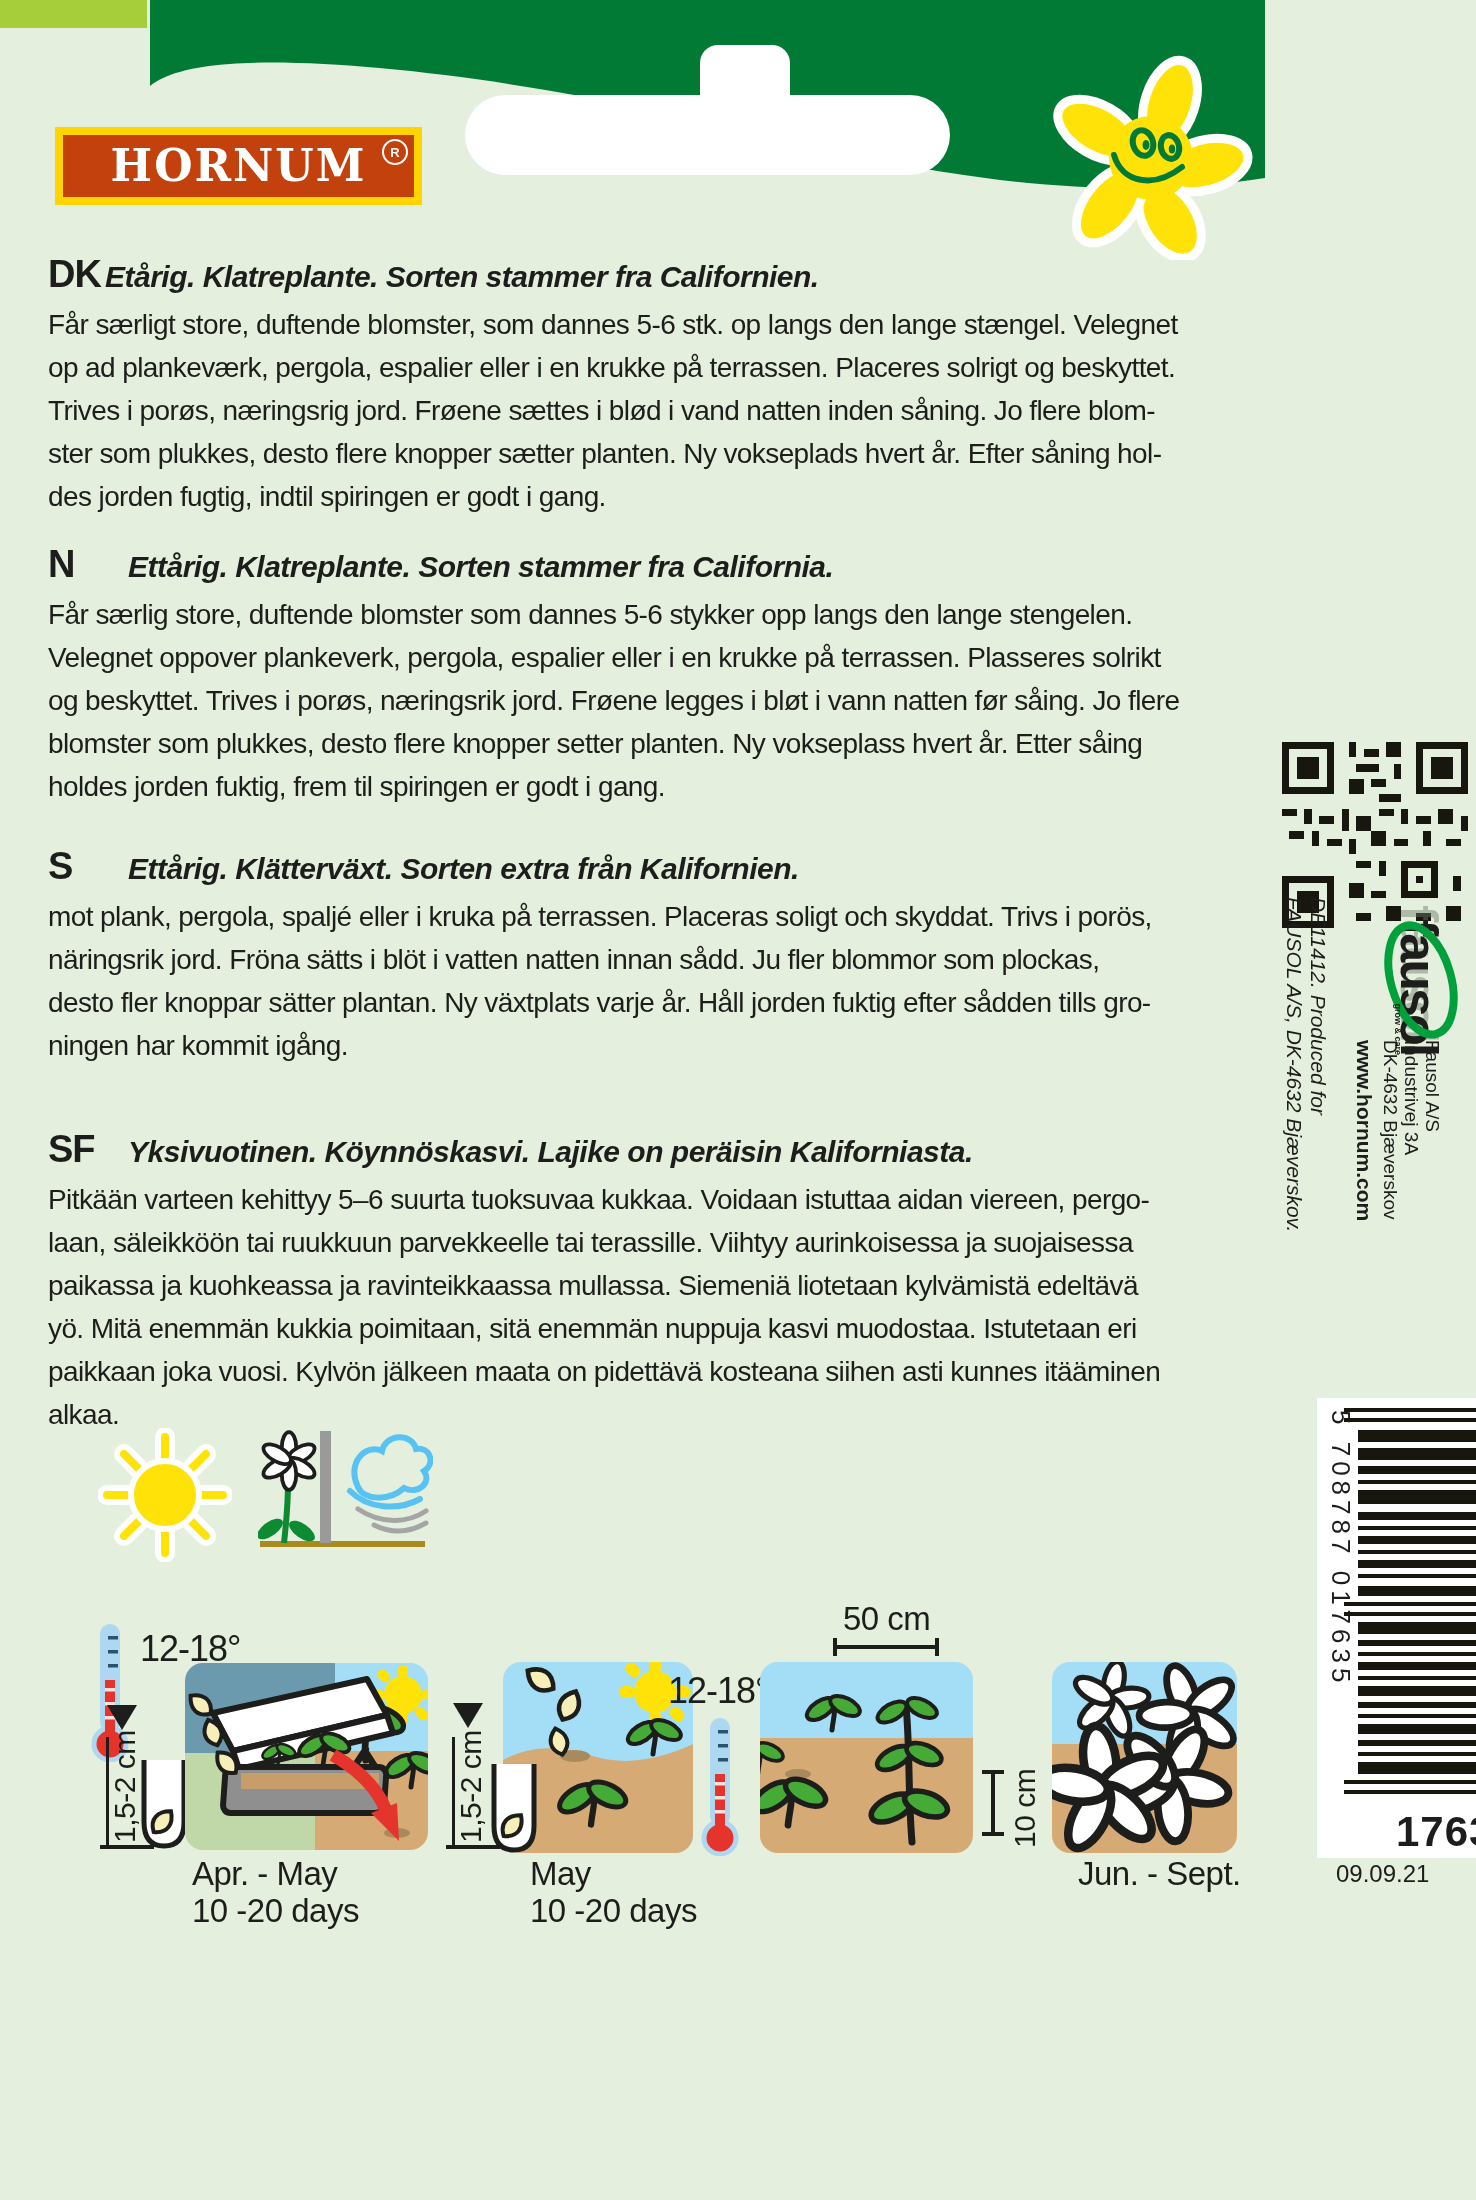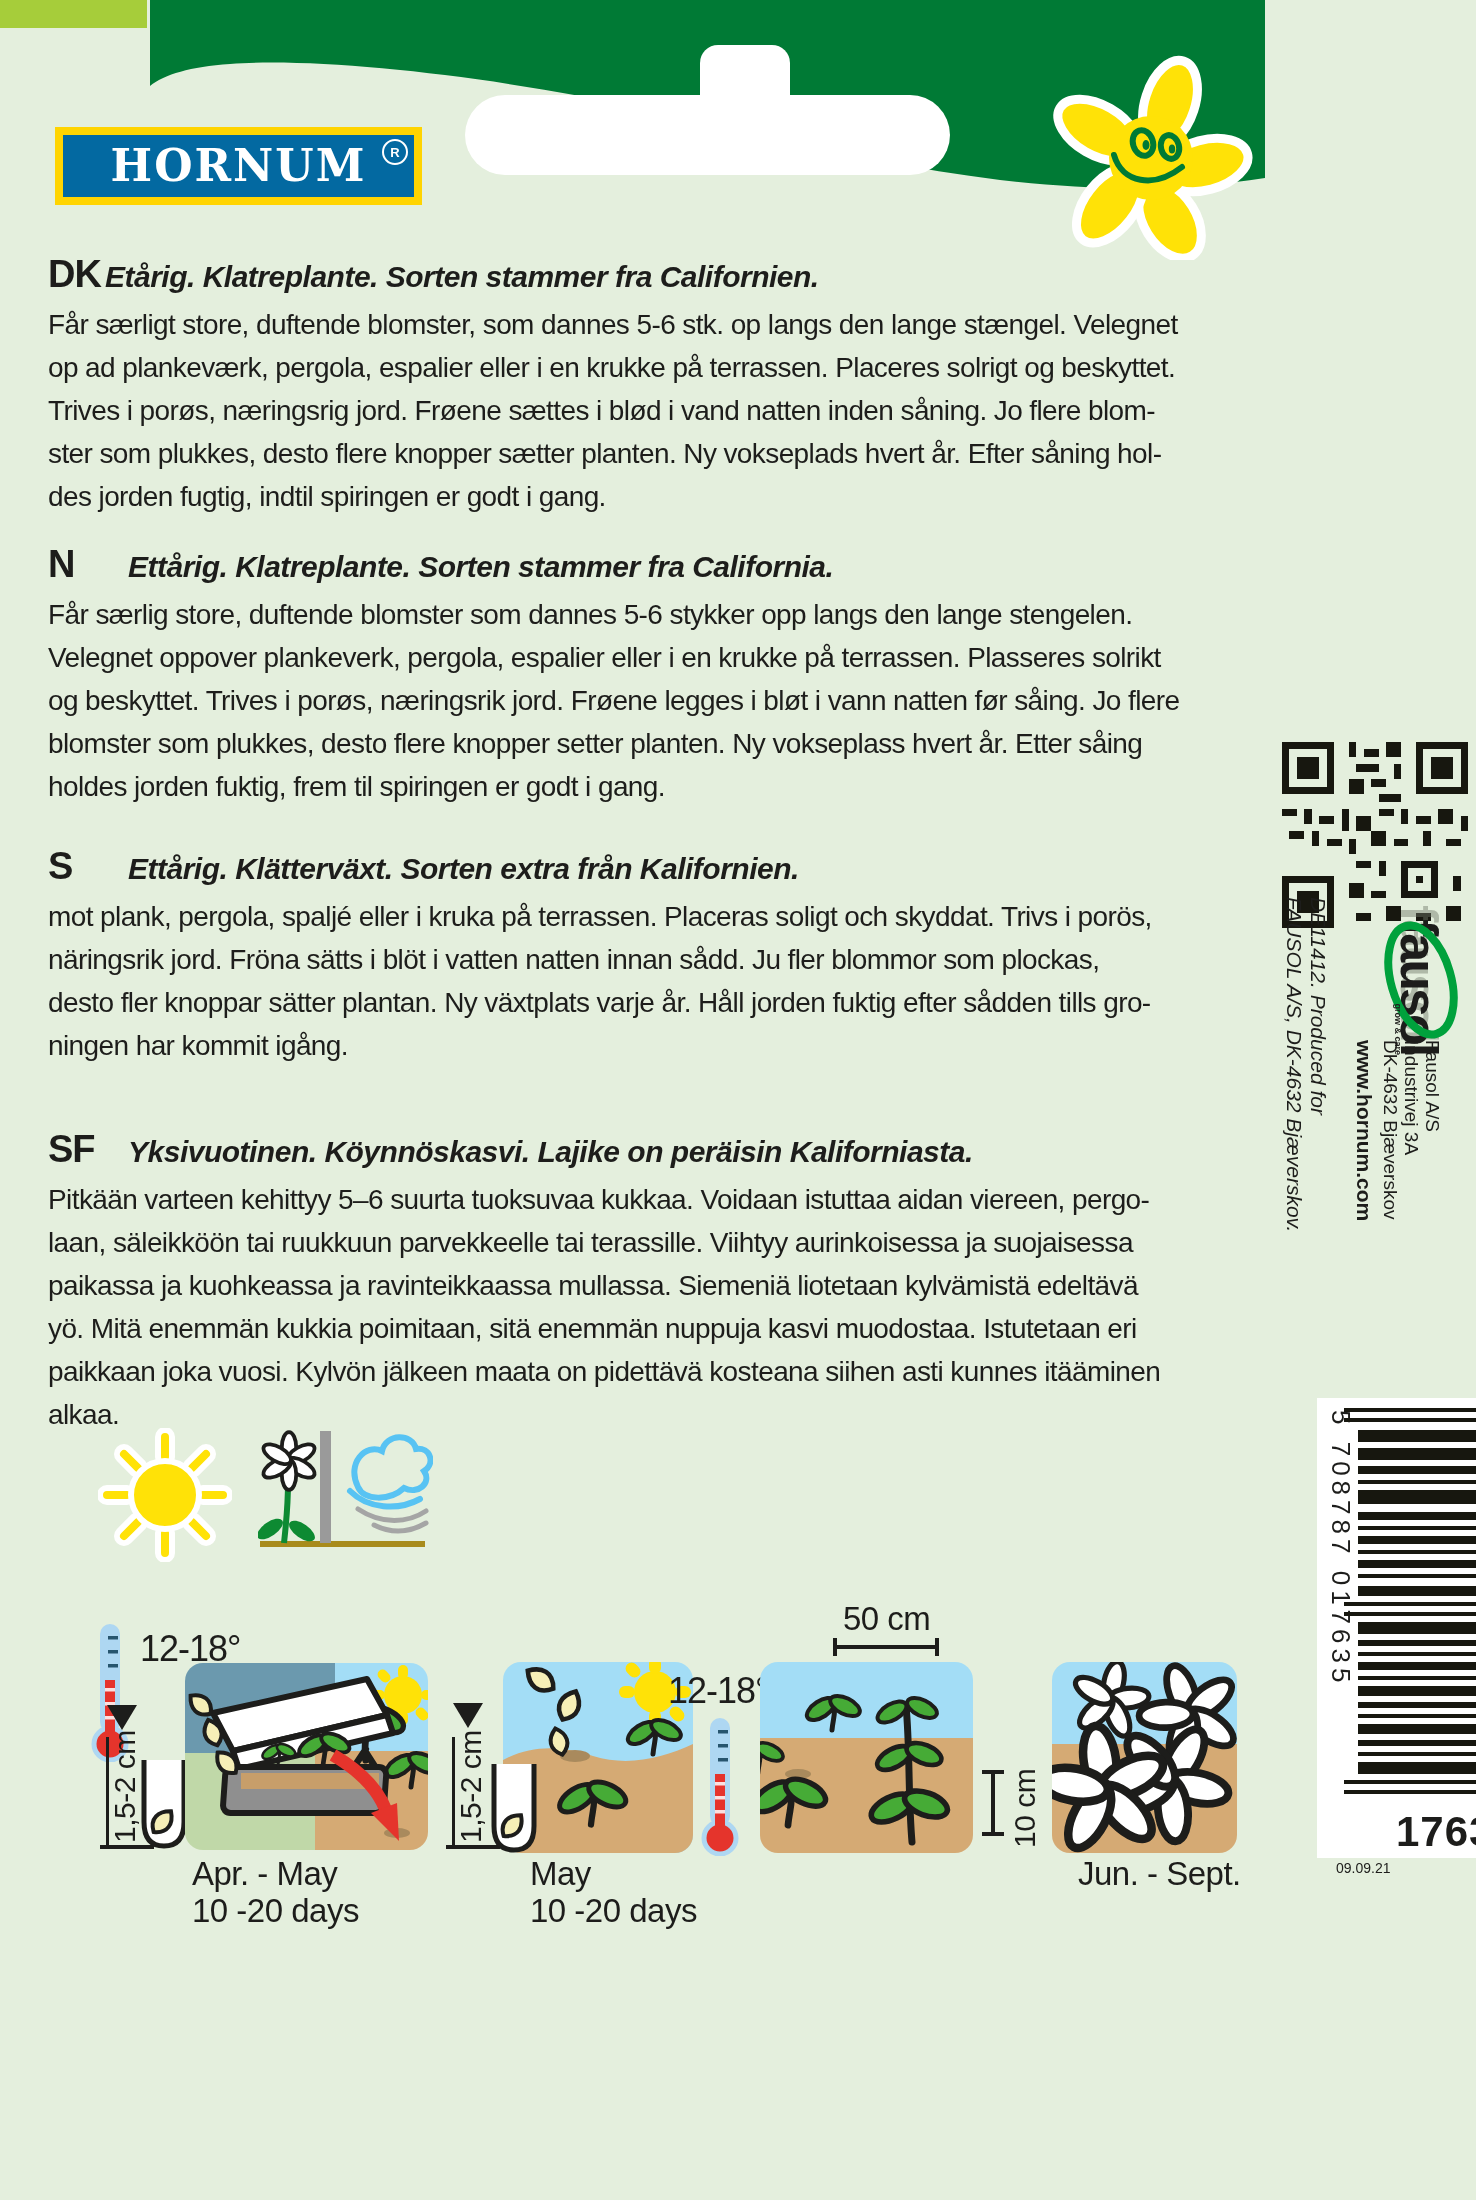--- a/index.html
+++ b/index.html
@@ -2,21 +2,21 @@
 <html><head>
 <meta charset="utf-8">
 <style>
   html,body{margin:0;padding:0;}
   body{width:1476px;height:2200px;background:#e4efdd;font-family:"Liberation Sans",sans-serif;color:#1d1d1b;}
   .page{position:relative;width:1476px;height:2200px;overflow:hidden;background:#e4efdd;}
   .abs{position:absolute;}
 
   
   .lime-bar{left:0;top:0;width:147px;height:28px;background:#a6cd3a;}
-  .brand-box{left:55px;top:127px;width:367px;height:78px;background:#0369a1;border:8px solid #ffd400;box-sizing:border-box;display:flex;align-items:center;justify-content:center;z-index:5;}
+  .brand-box{left:55px;top:127px;width:367px;height:78px;background:#c2410c;border:8px solid #ffd400;box-sizing:border-box;display:flex;align-items:center;justify-content:center;z-index:5;}
   .brand-text{font-family:"DejaVu Serif",serif;font-weight:bold;font-size:44px;color:#fff;letter-spacing:2px;line-height:1;}
   .brand-reg{position:absolute;right:6px;top:4px;width:22px;height:22px;border:2px solid #fff;border-radius:50%;color:#fff;font-size:13px;font-weight:bold;display:flex;align-items:center;justify-content:center;}
 
   
   .section{left:48px;white-space:nowrap;}
   .sec-head{display:flex;align-items:baseline;}
   .sec-code{display:inline-block;font-weight:bold;font-size:38px;letter-spacing:-1px;width:57px;}
   .sec-code.wide{width:80px;}
   .sec-title{font-weight:bold;font-style:italic;font-size:30px;letter-spacing:-0.5px;}
   .sec-lines{margin-top:7px;}
@@ -31,21 +31,21 @@
 
   .fausol{width:150px;height:95px;position:relative;}
   .fausol .shadow{position:absolute;left:0;top:16px;font-size:52px;font-weight:bold;letter-spacing:-3px;color:rgba(110,120,105,0.45);}
   .fausol .main{position:absolute;left:14px;top:16px;font-size:52px;font-weight:bold;letter-spacing:-3px;color:#1d1d1b;}
   .fausol .tag{position:absolute;right:0px;top:62px;font-size:9px;font-weight:bold;color:#1d1d1b;}
 
   
   .bc-box{left:1317px;top:1398px;width:159px;height:460px;background:#fff;}
   .bc-digits{font-size:26px;letter-spacing:5px;}
   .bc-num{font-size:42px;font-weight:bold;letter-spacing:1px;}
-  .bc-date{font-size:14px;}
+  .bc-date{font-size:24px;}
 
   
   .temp-label{font-size:36px;letter-spacing:-1px;}
   .cap{font-size:33px;letter-spacing:-0.5px;line-height:37px;}
   .vtext{font-size:30px;letter-spacing:-0.5px;}
   .tri{width:0;height:0;border-left:15px solid transparent;border-right:15px solid transparent;border-top:25px solid #1d1d1b;}
   .dline-v{width:3px;background:#1d1d1b;}
   .dline-h{height:4px;background:#1d1d1b;}
 </style>
 </head>

